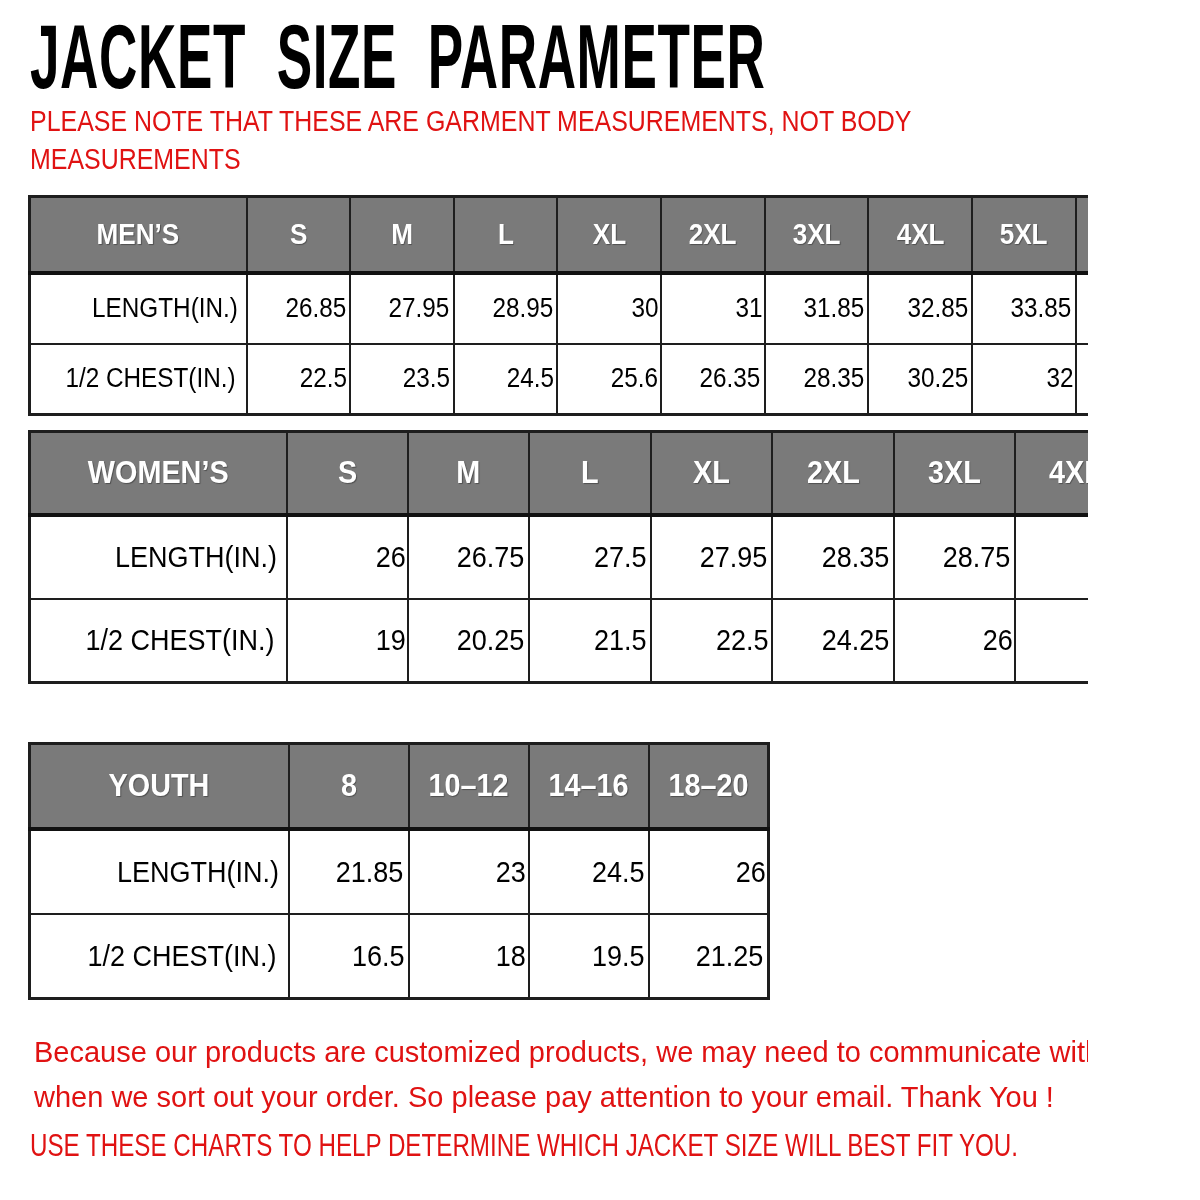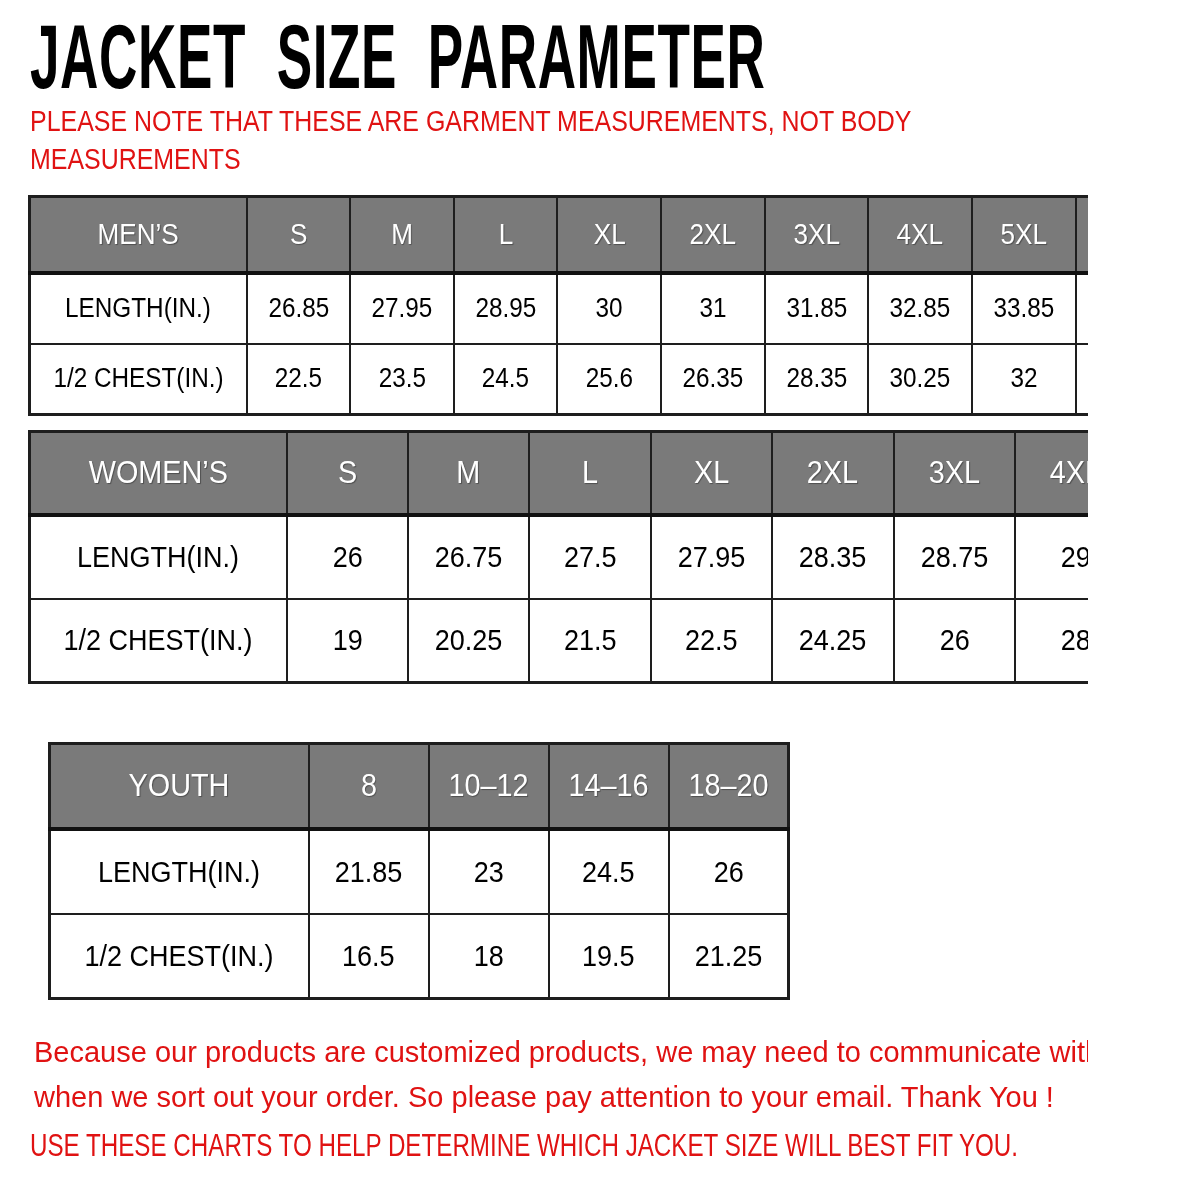--- a/index.html
+++ b/index.html
@@ -62,27 +62,28 @@
   table.size-table td {
     border: 2px solid #1e1e1e;
     text-align: center;
     vertical-align: middle;
     padding: 0;
     overflow: hidden;
   }
   table.size-table thead th {
     background: var(--gray, #7a7a7a);
     color: #ffffff;
-    font-weight: normal;
+    font-weight: bold;
     border-bottom: 4px solid #111111;
     text-shadow: 1px 1px 1px rgba(0,0,0,0.35);
   }
   table.size-table tbody td {
     color: #000000;
     background: #ffffff;
+    text-align: right;
   }
   .cn {
     display: inline-block;
     transform: scaleX(0.9);
     transform-origin: center center;
     white-space: nowrap;
   }
 
   
   .t-men   { left: 28px; top: 195px; width: 1153px; }
@@ -90,21 +91,21 @@
   .t-men tbody tr  { height: 71px; }
   .t-men thead th  { font-size: 29px; }
   .t-men tbody td  { font-size: 27px; }
 
   .t-women { left: 28px; top: 430px; width: 1110px; }
   .t-women thead tr { height: 83px; }
   .t-women tbody tr { height: 84px; }
   .t-women thead th { font-size: 32px; }
   .t-women tbody td { font-size: 30px; }
 
-  .t-youth { left: 28px; top: 742px; width: 742px; margin-left: 20px; }
+  .t-youth { left: 28px; top: 742px; width: 742px; }
   .t-youth thead tr { height: 85px; }
   .t-youth tbody tr { height: 85px; }
   .t-youth thead th { font-size: 32px; }
   .t-youth tbody td { font-size: 30px; }
 
   
   .footer-note {
     position: absolute;
     left: 30px;
     top: 1026px;

